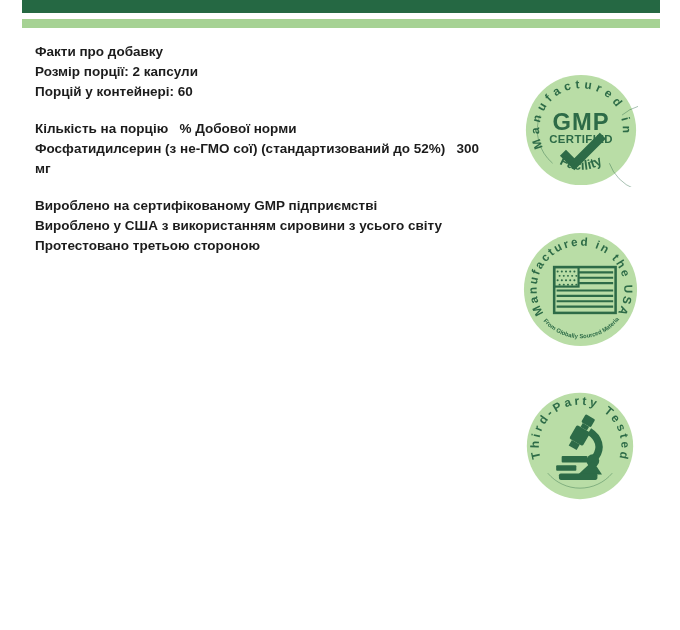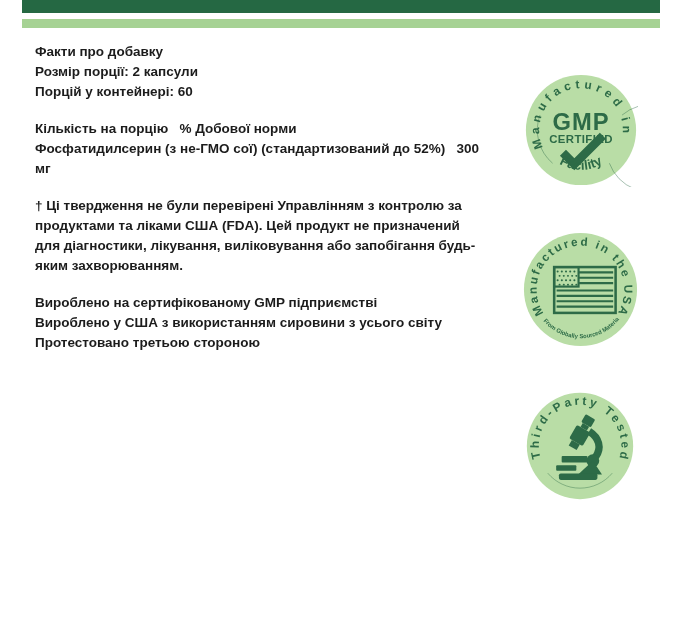--- a/index.html
+++ b/index.html
@@ -26,24 +26,20 @@
   <div class="bar bar-dark"></div>
   <div class="bar bar-light"></div>
 
   <section class="text-col">
     <p>Факти про добавку
 Розмір порції: 2 капсули
 Порцій у контейнері: 60</p>
     <p>Кількість на порцію   % Добової норми
 Фосфатидилсерин (з не-ГМО сої) (стандартизований до 52%)   300
 мг</p>
-    <p>† Ці твердження не були перевірені Управлінням з контролю за
-продуктами та ліками США (FDA). Цей продукт не призначений
-для діагностики, лікування, виліковування або запобігання будь-
-яким захворюванням.</p>
     <p>Вироблено на сертифікованому GMP підприємстві
 Вироблено у США з використанням сировини з усього світу
 Протестовано третьою стороною</p>
   </section>
 
   <div class="badge" style="left:524px;top:73px;width:114px;height:114px;">
     <svg viewBox="0 0 120 120">
       <circle cx="60" cy="60" r="58" fill="#b9dda6"></circle>
       <path id="b1top" d="M21.9,82 A44,44 0 1 1 102.5,71.4" fill="none"></path>
       <path class="thin-arc" d="M16.8,44.3 A46,46 0 0 0 30.1,95"></path>

